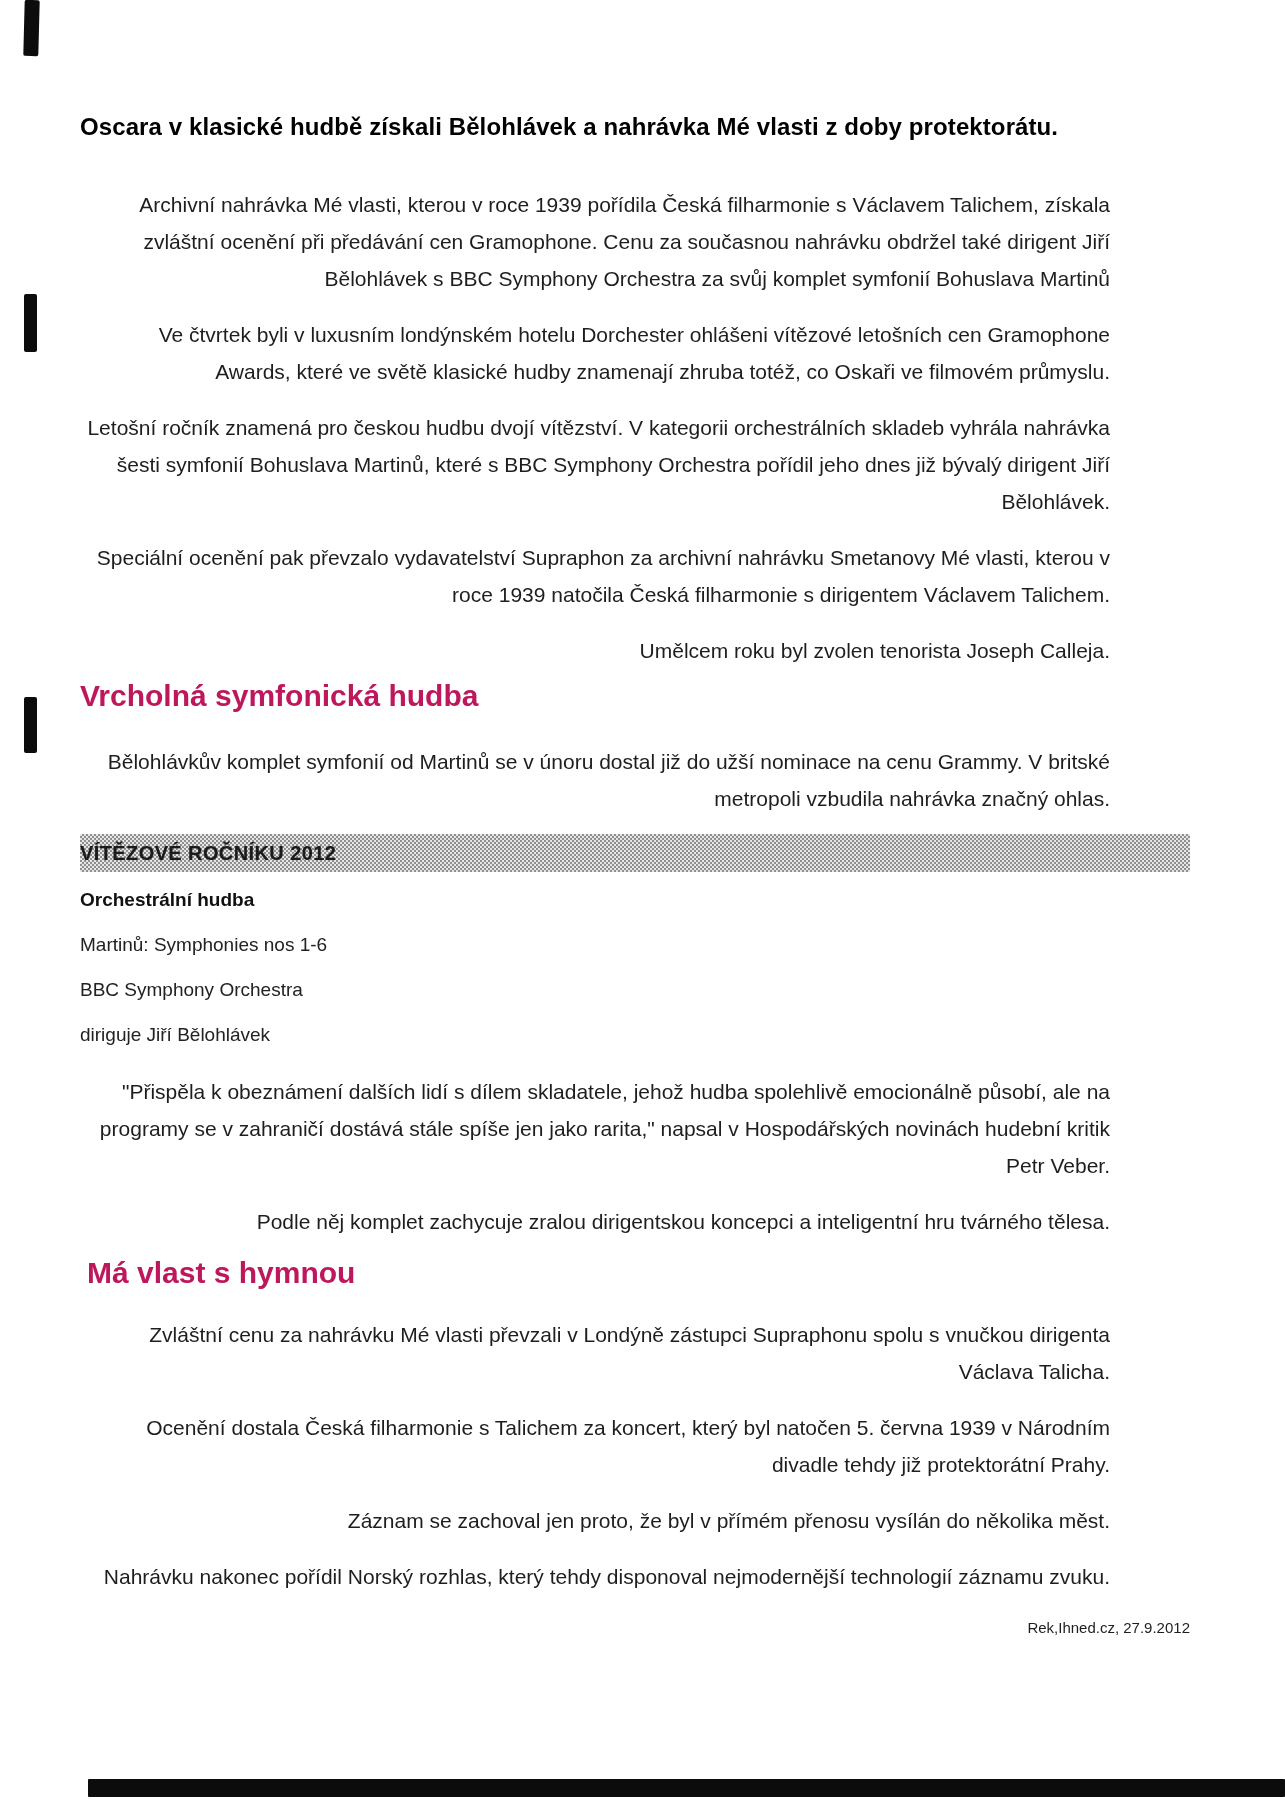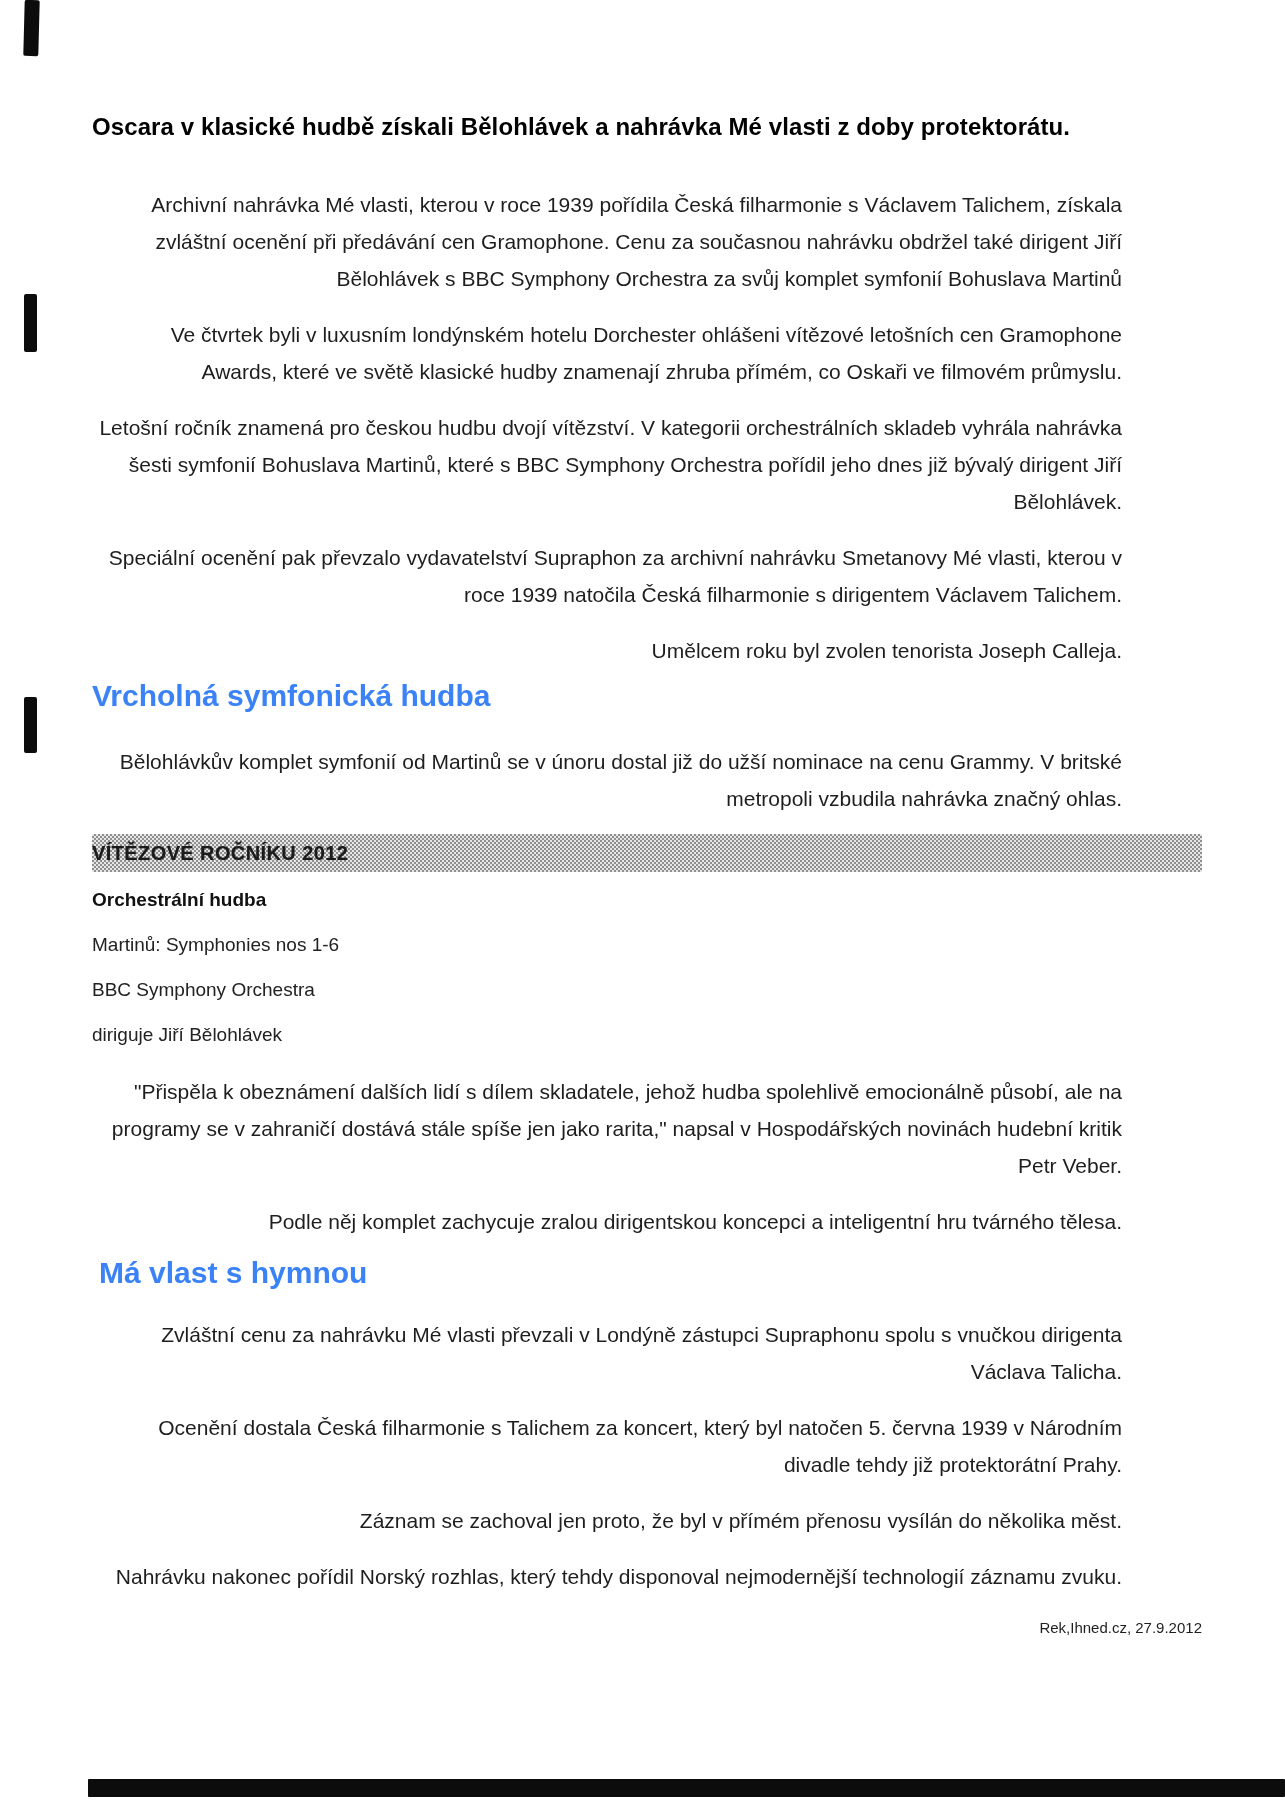--- a/index.html
+++ b/index.html
@@ -9,42 +9,42 @@
   }
   .page{
     position:relative;
     width:1285px;height:1800px;
     background:#ffffff;
     overflow:hidden;
     color:#1c1c1c;
   }
   .content{
     position:absolute;
-    left:92px;top:0;
+    left:80px;top:0;
     width:1110px;
   }
   h1.title{
     margin:112px 0 0 0;
     font-size:24px;line-height:30px;
     font-weight:bold;color:#000;
     letter-spacing:0.1px;
   }
   p.body{
     margin:19px 0 0 0;
     font-size:21px;line-height:37px;
     max-width:1030px;
     color:#1e1e1e;
     text-align:right;
   }
   p.body.first{margin-top:44px;}
   p.body.quote{margin-top:26px;}
   h2.section{
     margin:10px 0 0 0;
     font-size:30px;line-height:34px;
-    font-weight:bold;color:#3b82f6;
+    font-weight:bold;color:#be185d;
   }
   h2.section.second{margin-top:16px;margin-left:7px;}
   h2.section + p.body{margin-top:30px;}
   h2.section.second + p.body{margin-top:26px;}
   .winners-bar{
     margin-top:17px;
     width:1110px;height:38px;
     line-height:38px;
     background-color:#bdbdbd;
     background-image:repeating-conic-gradient(#8f8f8f 0% 25%, #e6e6e6 0% 50%);
@@ -82,21 +82,21 @@
   <div class="artifact a-top-left"></div>
   <div class="artifact a-left-mid1"></div>
   <div class="artifact a-left-mid2"></div>
   <div class="artifact a-bottom-bar"></div>
 
   <div class="content">
 
     <h1 class="title">Oscara v klasické hudbě získali Bělohlávek a nahrávka Mé vlasti z doby protektorátu.</h1>
 
     <p class="body first">Archivní nahrávka Mé vlasti, kterou v roce 1939 pořídila Česká filharmonie s Václavem Talichem, získala zvláštní ocenění při předávání cen Gramophone. Cenu za současnou nahrávku obdržel také dirigent Jiří Bělohlávek s BBC Symphony Orchestra za svůj komplet symfonií Bohuslava Martinů</p>
-    <p class="body">Ve čtvrtek byli v luxusním londýnském hotelu Dorchester ohlášeni vítězové letošních cen Gramophone Awards, které ve světě klasické hudby znamenají zhruba přímém, co Oskaři ve filmovém průmyslu.</p>
+    <p class="body">Ve čtvrtek byli v luxusním londýnském hotelu Dorchester ohlášeni vítězové letošních cen Gramophone Awards, které ve světě klasické hudby znamenají zhruba totéž, co Oskaři ve filmovém průmyslu.</p>
     <p class="body">Letošní ročník znamená pro českou hudbu dvojí vítězství. V kategorii orchestrálních skladeb vyhrála nahrávka šesti symfonií Bohuslava Martinů, které s BBC Symphony Orchestra pořídil jeho dnes již bývalý dirigent Jiří Bělohlávek.</p>
     <p class="body">Speciální ocenění pak převzalo vydavatelství Supraphon za archivní nahrávku Smetanovy Mé vlasti, kterou v roce 1939 natočila Česká filharmonie s dirigentem Václavem Talichem.</p>
     <p class="body">Umělcem roku byl zvolen tenorista Joseph Calleja.</p>
 
     <h2 class="section">Vrcholná symfonická hudba</h2>
     <p class="body">Bělohlávkův komplet symfonií od Martinů se v únoru dostal již do užší nominace na cenu Grammy. V britské metropoli vzbudila nahrávka značný ohlas.</p>
 
     <div class="winners-bar">
       <span>VÍTĚZOVÉ ROČNÍKU 2012</span>
     </div>

